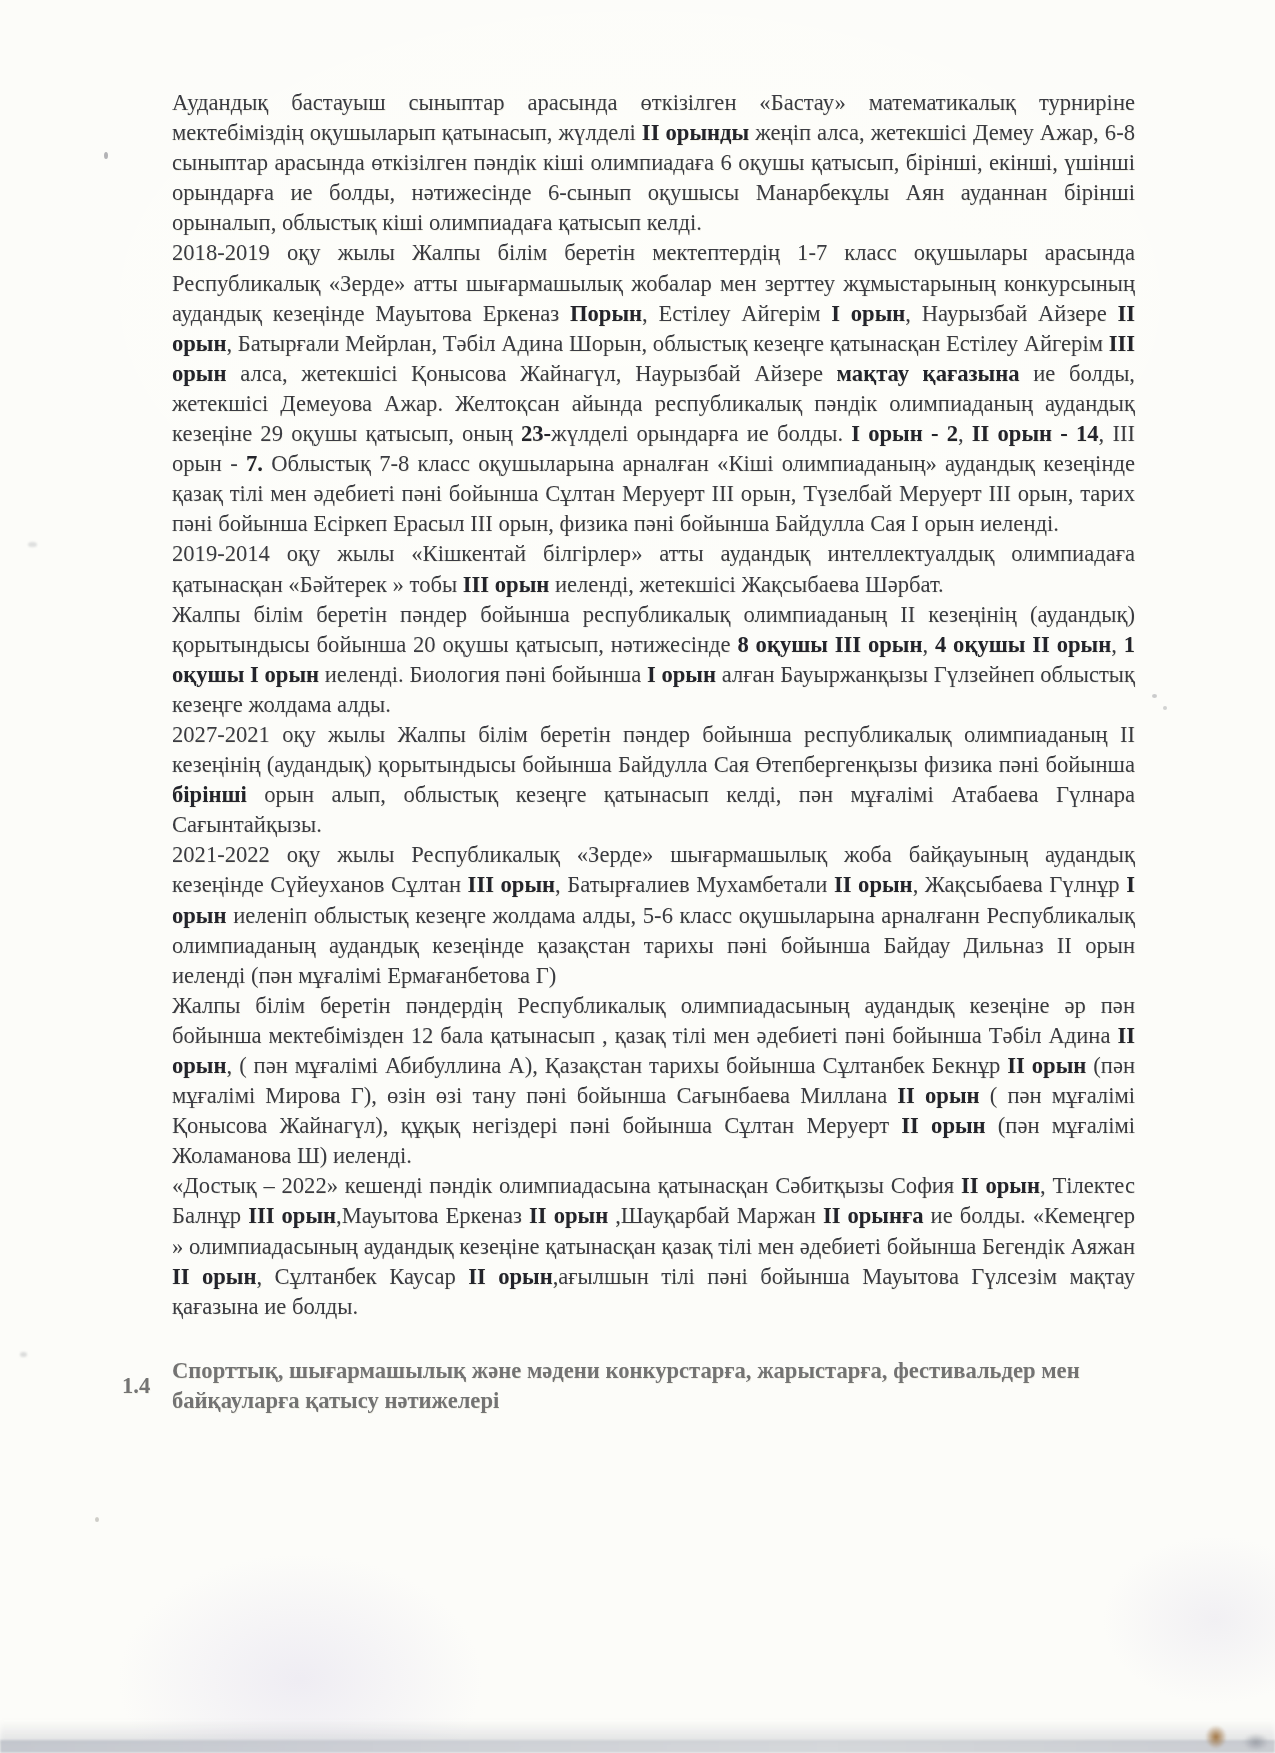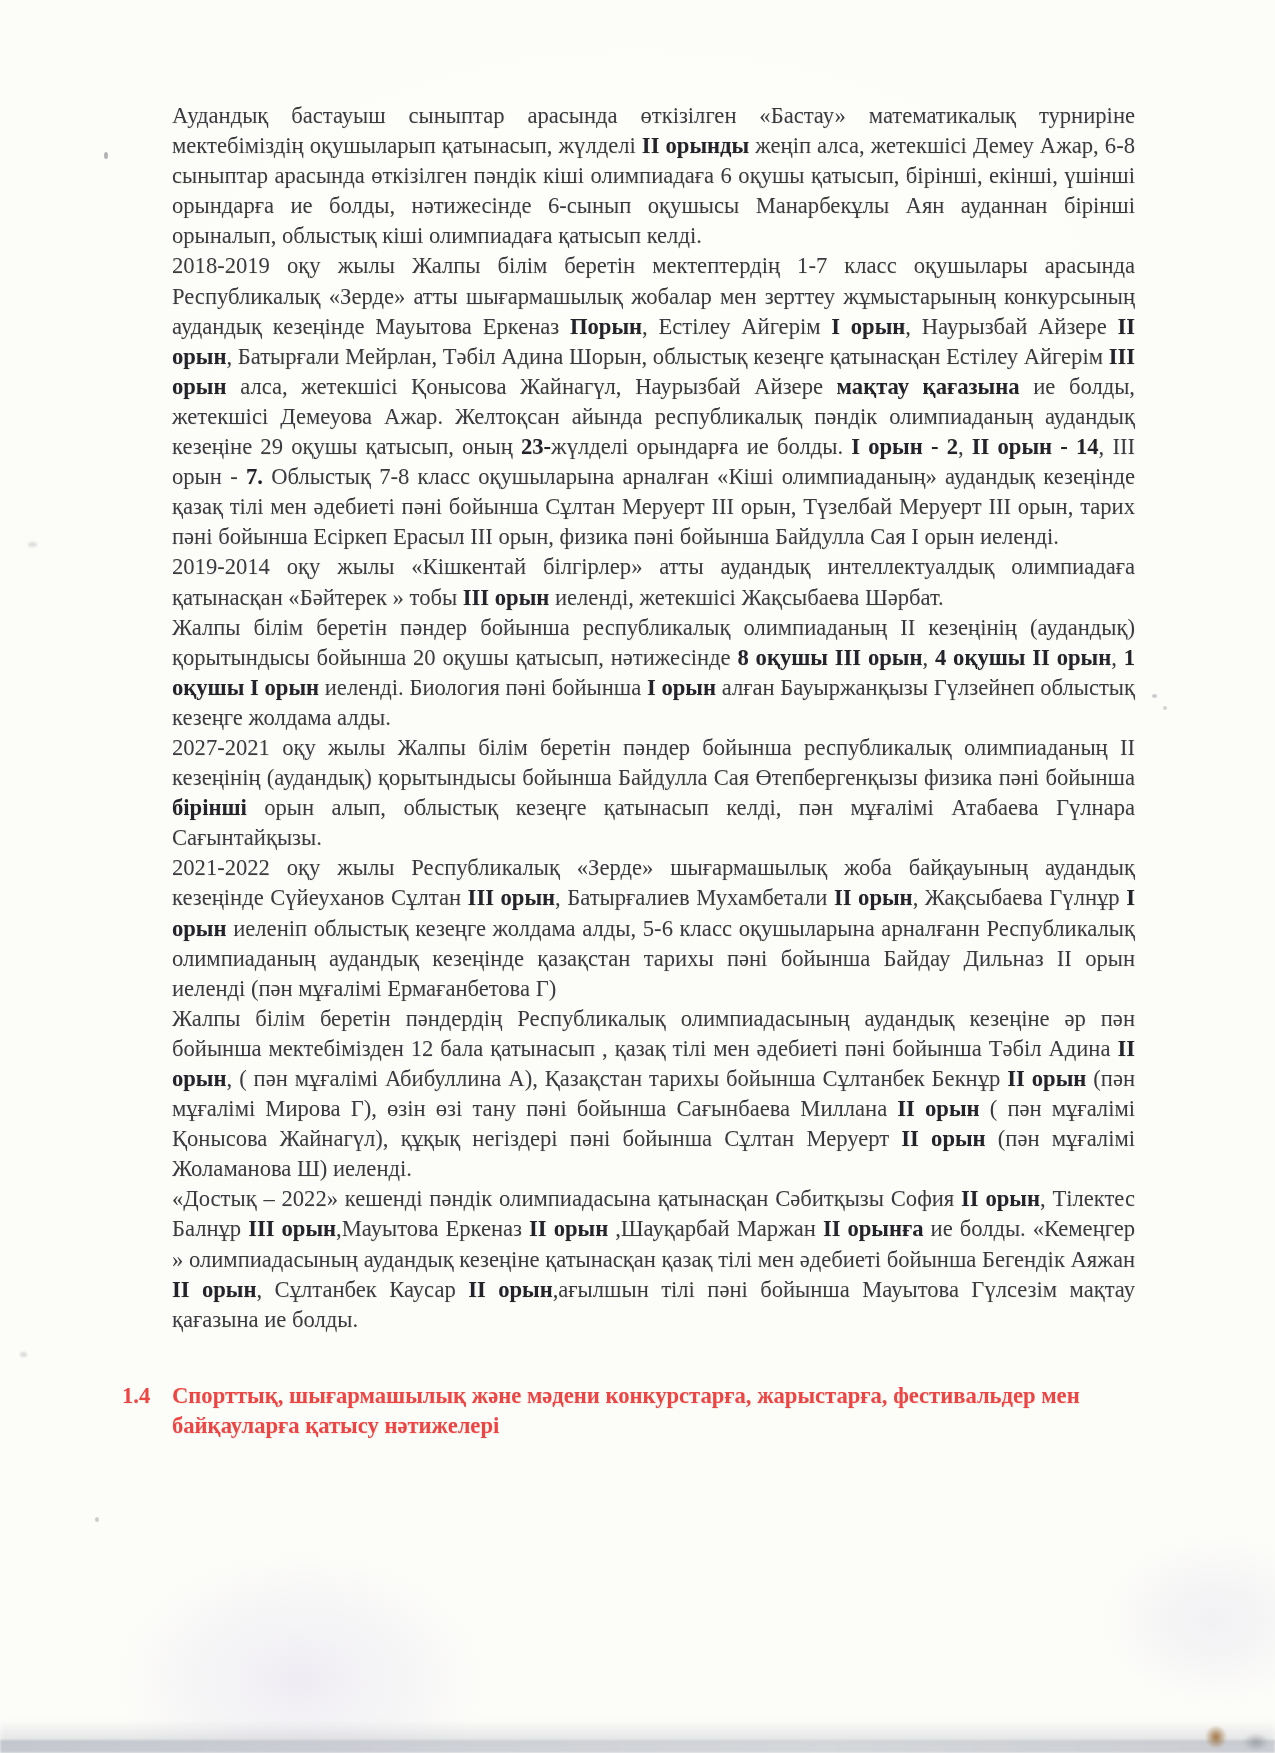--- a/index.html
+++ b/index.html
@@ -10,30 +10,30 @@
   }
   .scan-tint{
     position:absolute;left:0;top:0;width:100%;height:100%;
     background:
       radial-gradient(ellipse 260px 180px at 300px 1680px, rgba(214,208,232,0.35), rgba(214,208,232,0) 70%),
       radial-gradient(ellipse 160px 120px at 1215px 1620px, rgba(216,212,230,0.30), rgba(216,212,230,0) 70%),
       radial-gradient(ellipse 900px 500px at 640px 300px, rgba(255,255,250,0.6), rgba(255,255,250,0) 80%);
     pointer-events:none;
   }
   .content{
-    position:absolute;left:172px;top:101px;width:963px;
+    position:absolute;left:172px;top:88px;width:963px;
     font-size:22.6px;line-height:30.1px;color:#3a3b41;
     text-shadow:0.6px 0.6px 0 rgba(150,140,70,0.10);
   }
   .para{margin:0;text-align:justify;text-justify:inter-word;}
   .run{font-weight:normal;}
   .run.bold{font-weight:bold;color:#23242b;}
   .section{
-    margin-top:46px;margin-left:-50px;display:flex;align-items:flex-start;
-    font-weight:bold;color:#ef4444;
+    margin-top:34px;margin-left:-50px;display:flex;align-items:center;
+    font-weight:bold;color:#737373;
   }
   .sec-num{width:50px;flex:0 0 50px;}
   .sec-body{flex:1;}
   .sec-heading{text-align:left;}
   .sec-subheading{white-space:pre-line;text-align:left;margin-top:0;}
   
   .bottom-band{
     position:absolute;left:0;bottom:0;width:100%;height:13px;
     background:linear-gradient(to right,#bcc0c8 0%,#c6c9d0 30%,#cfd2d6 65%,#c2c5cc 100%);
     filter:blur(1.2px);opacity:0.85;

